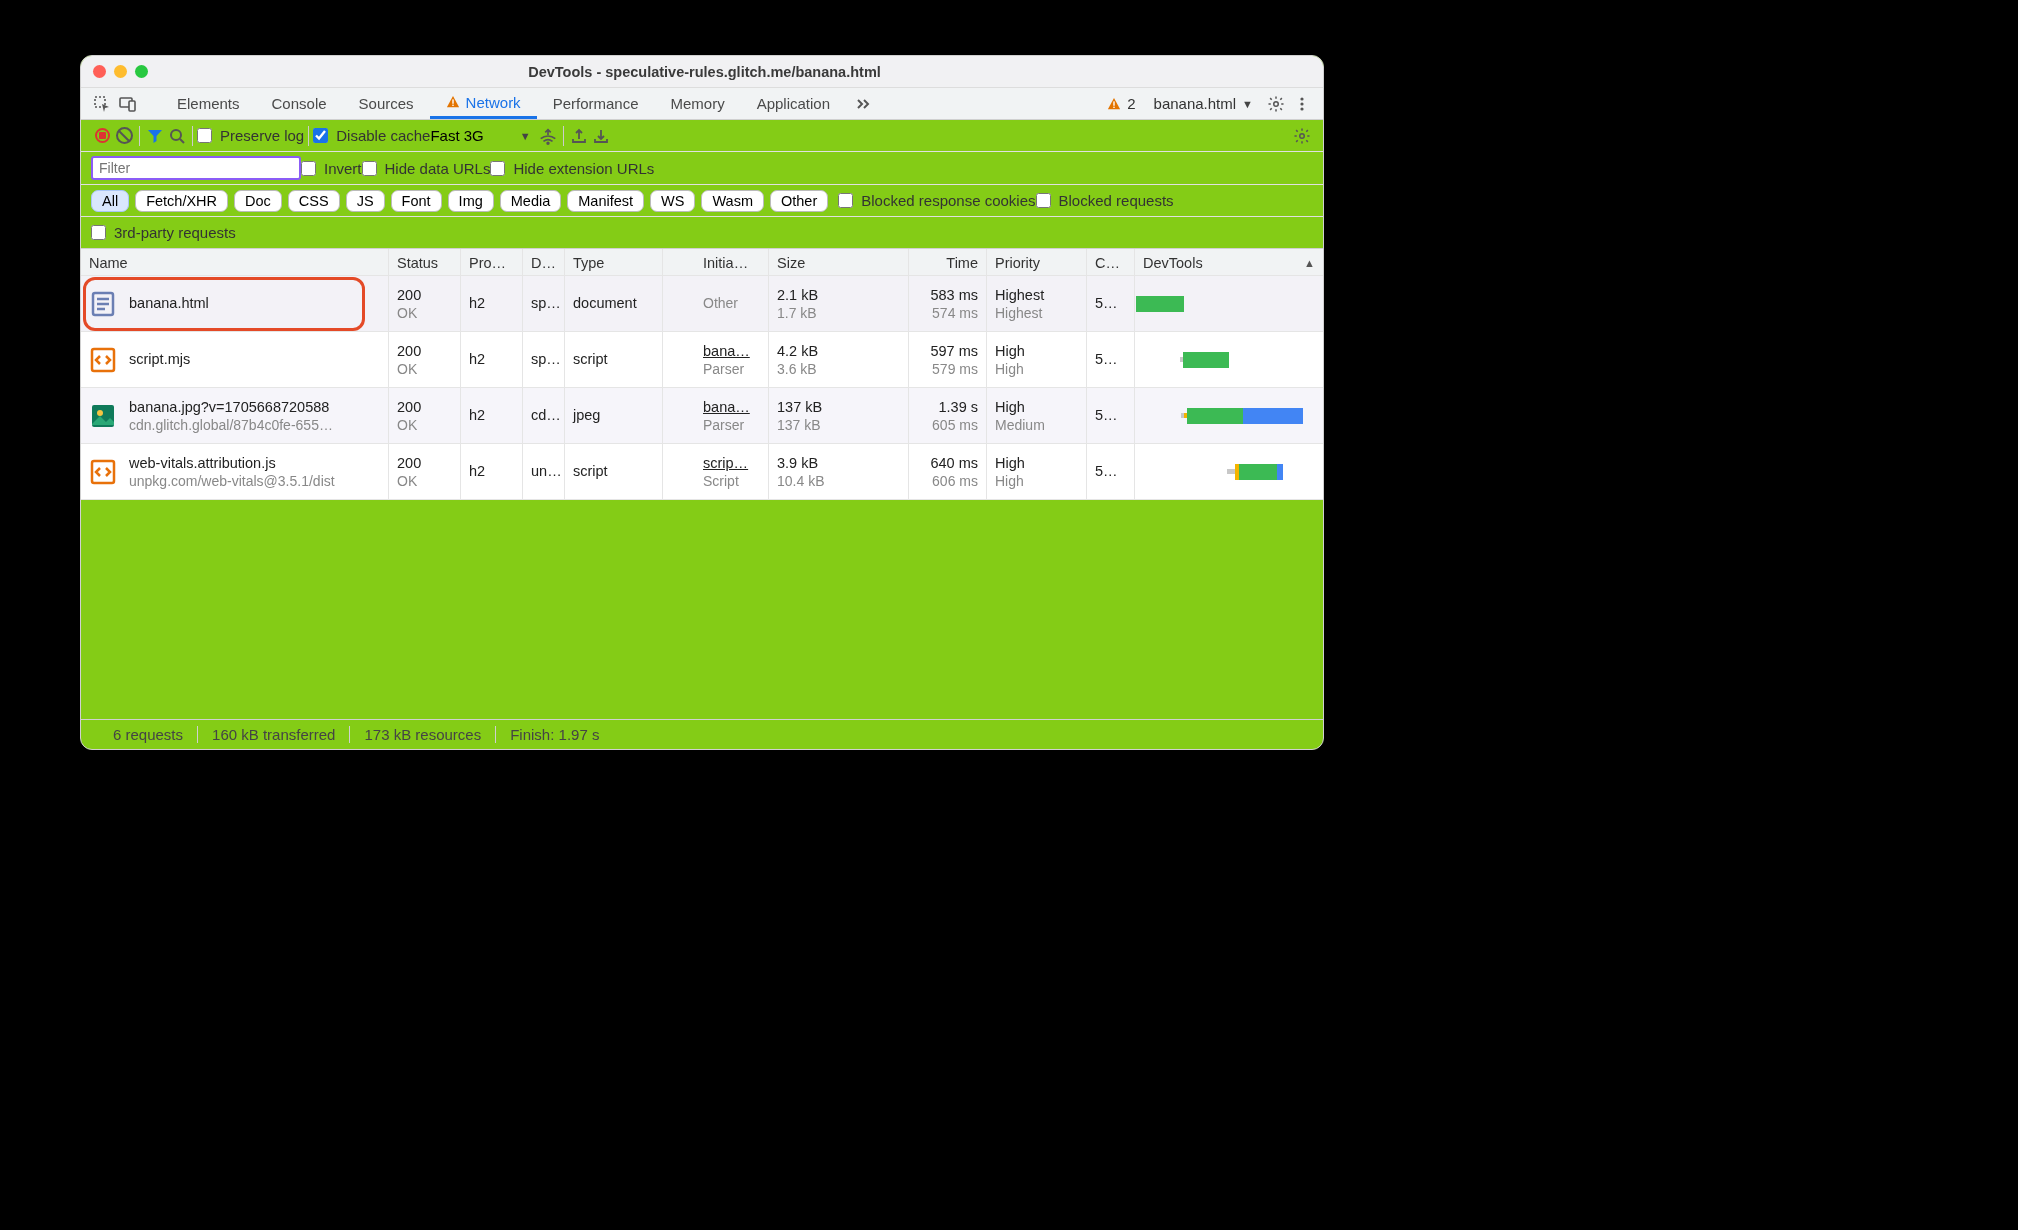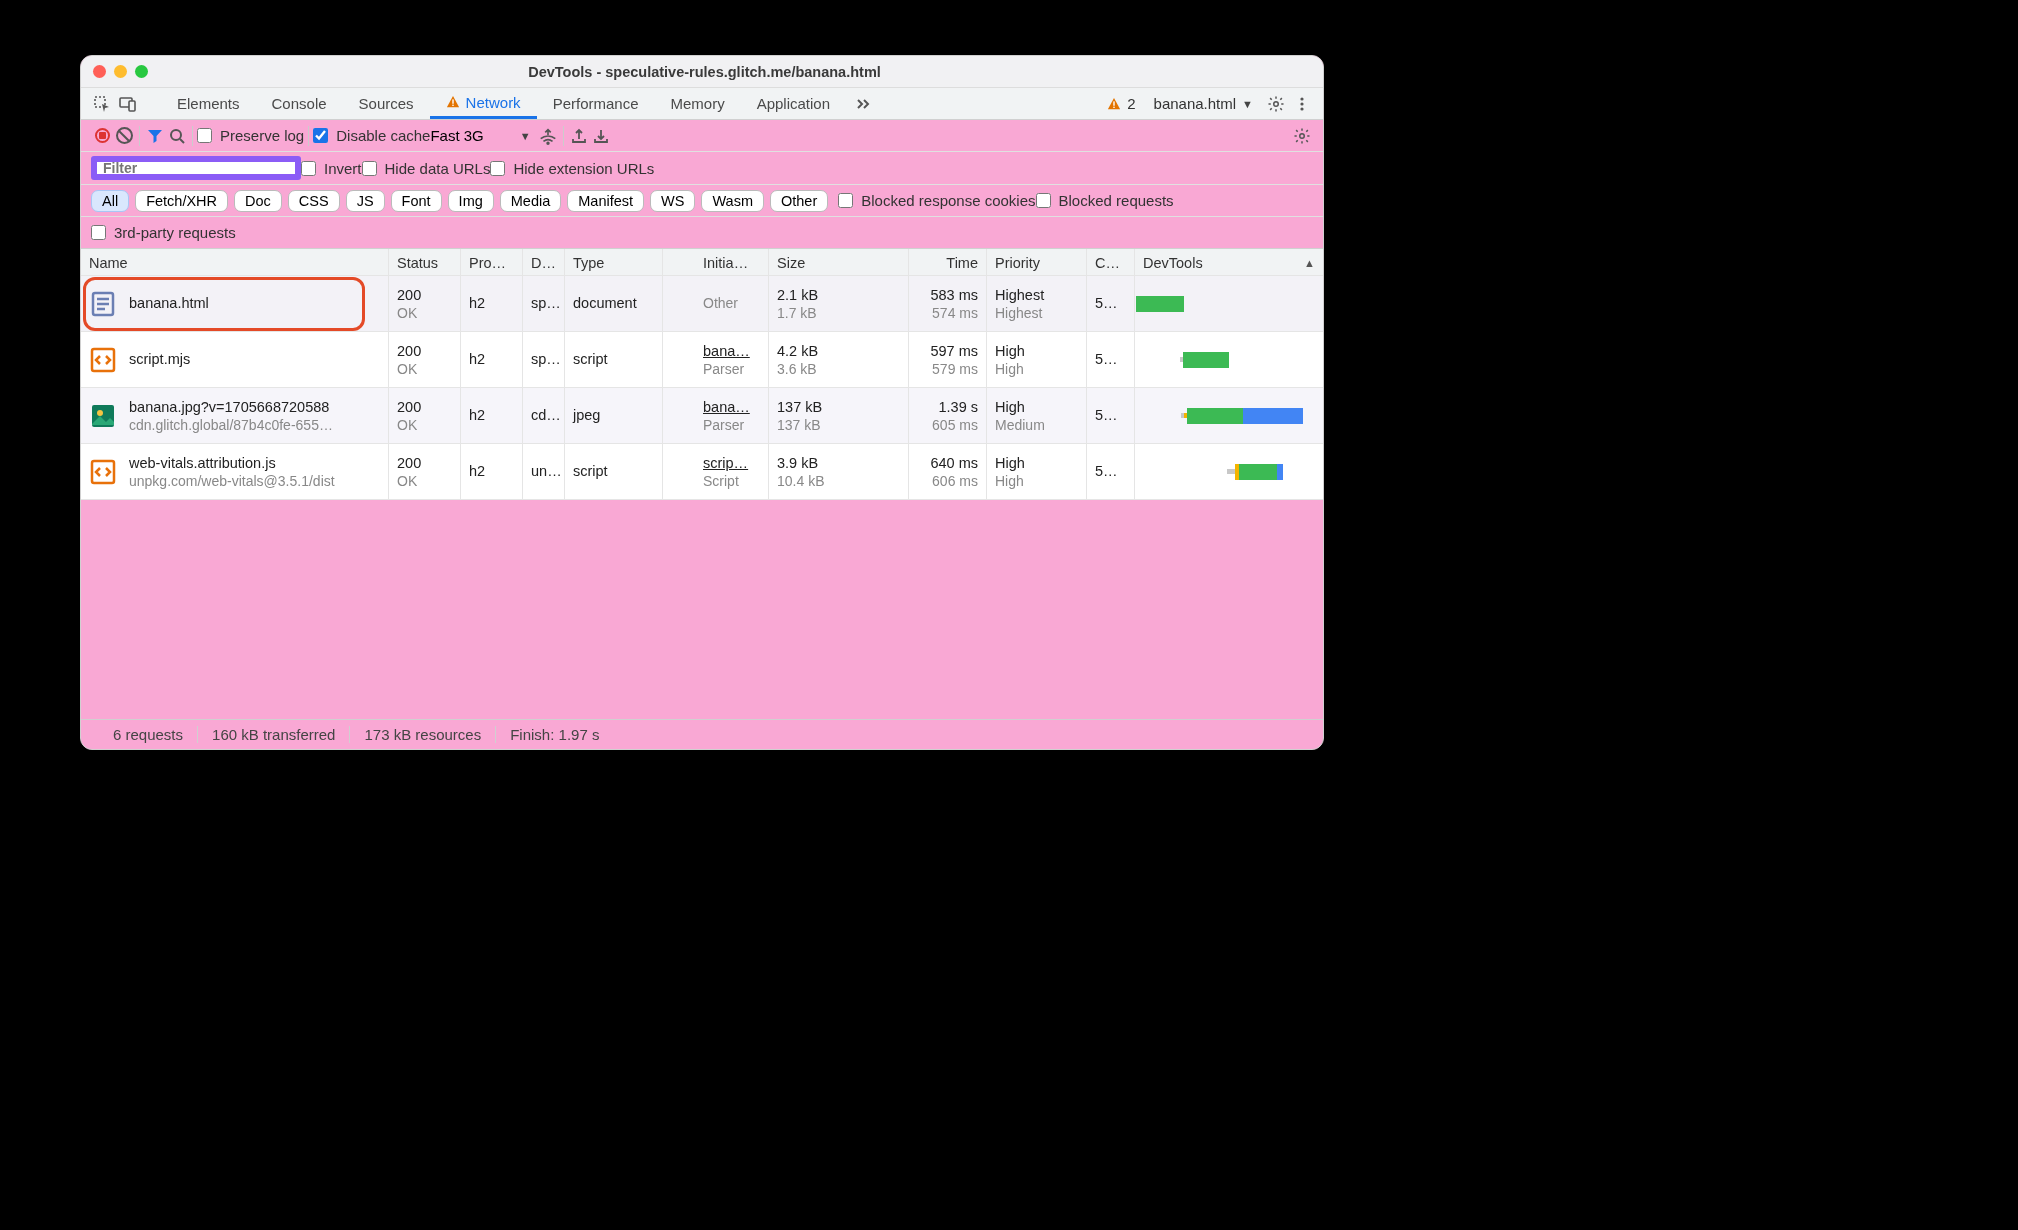--- a/index.html
+++ b/index.html
@@ -8,21 +8,21 @@
     font-family: -apple-system, "Helvetica Neue", Arial, sans-serif;
     font-size: 13px;
     width: 2018px;
     height: 1230px;
     position: relative;
   }
   .window {
     position: absolute;
     left: 80px; top: 55px;
     width: 1244px; height: 695px;
-    background: #f9a8d4;
+    background: #84cc16;
     border-radius: 12px;
     box-shadow: 0 30px 60px rgba(0,0,0,.5);
     overflow: hidden;
     display: flex;
     flex-direction: column;
     border: 1px solid #d0d0d0;
   }
   
   .titlebar {
     height: 32px;
@@ -71,22 +71,22 @@
   .nosign { width:17px; height:17px; border:2px solid #555; border-radius:50%; position:relative; }
   .nosign::after { content:""; position:absolute; left:50%; top:50%; width:120%; height:2px; background:#555; transform:translate(-50%,-50%) rotate(45deg);}
   .chk { display:flex; align-items:center; gap:8px; color:#333; cursor:pointer; }
   .chk input { width:15px; height:15px; accent-color:#1a73e8; }
   .throttle { display:inline-flex; align-items:center; gap:36px; white-space:nowrap; font-size:15px; padding-right:6px;}
   .caret-down { font-size:11px; color:#444; }
   .toolbar svg { display:block; }
 
   .filterbox {
     width: 210px; height: 24px;
-    border:6px solid #8b5cf6; border-radius:3px;
-    padding: 2px 6px; font-size:14px; color:#888;font-weight:bold;
+    border:2px solid #8b5cf6; border-radius:3px;
+    padding: 2px 6px; font-size:14px; color:#888;
   }
   .pill {
     border:1px solid #bbb; border-radius:7px;
     padding:2px 10px; font-size:14.5px; cursor:pointer;
     background:#fff;
   }
   .pill.active { background:#d9e7fd; border-color:#a8c6f5; }
   .pillrow { display:flex; gap:6px; flex-wrap:wrap; align-items:center; }
 
   

